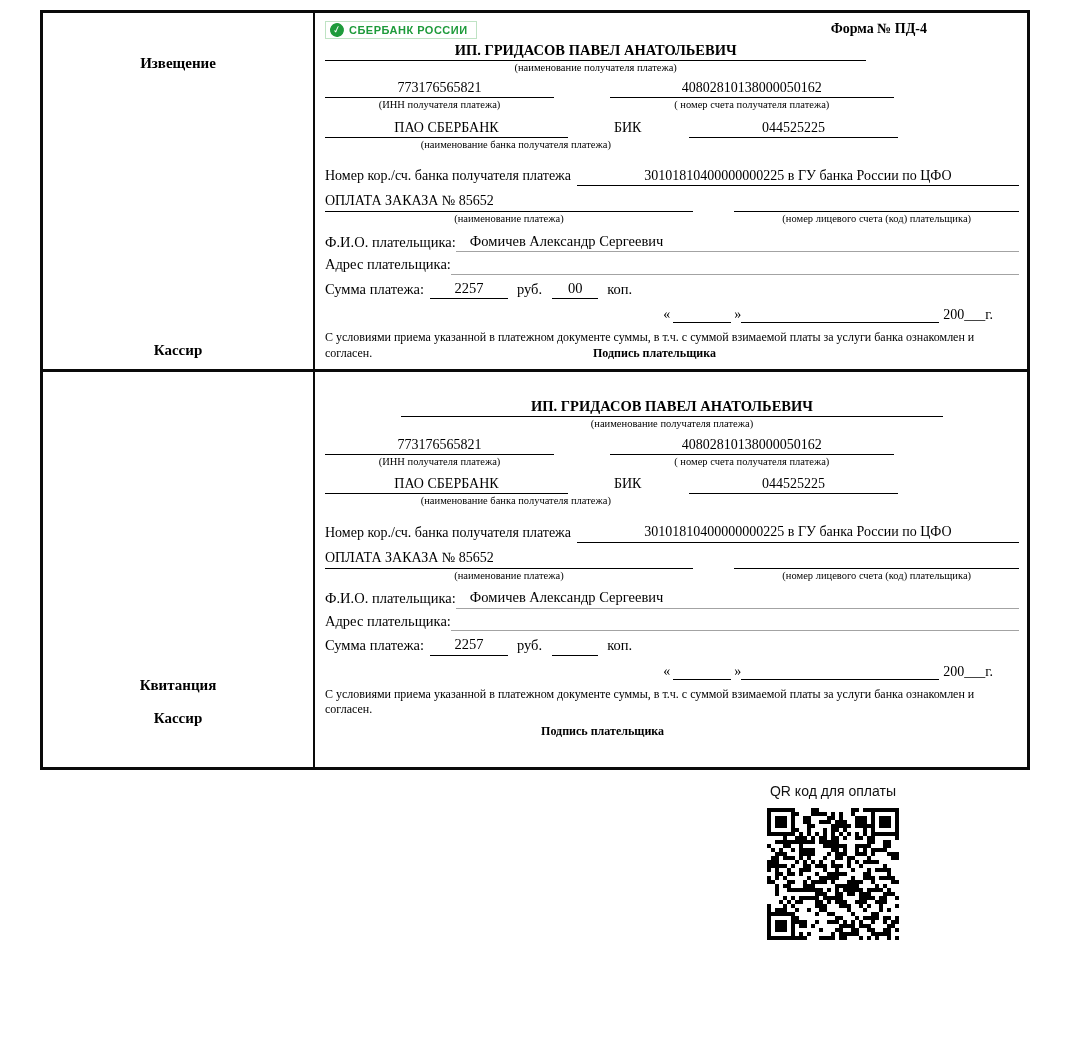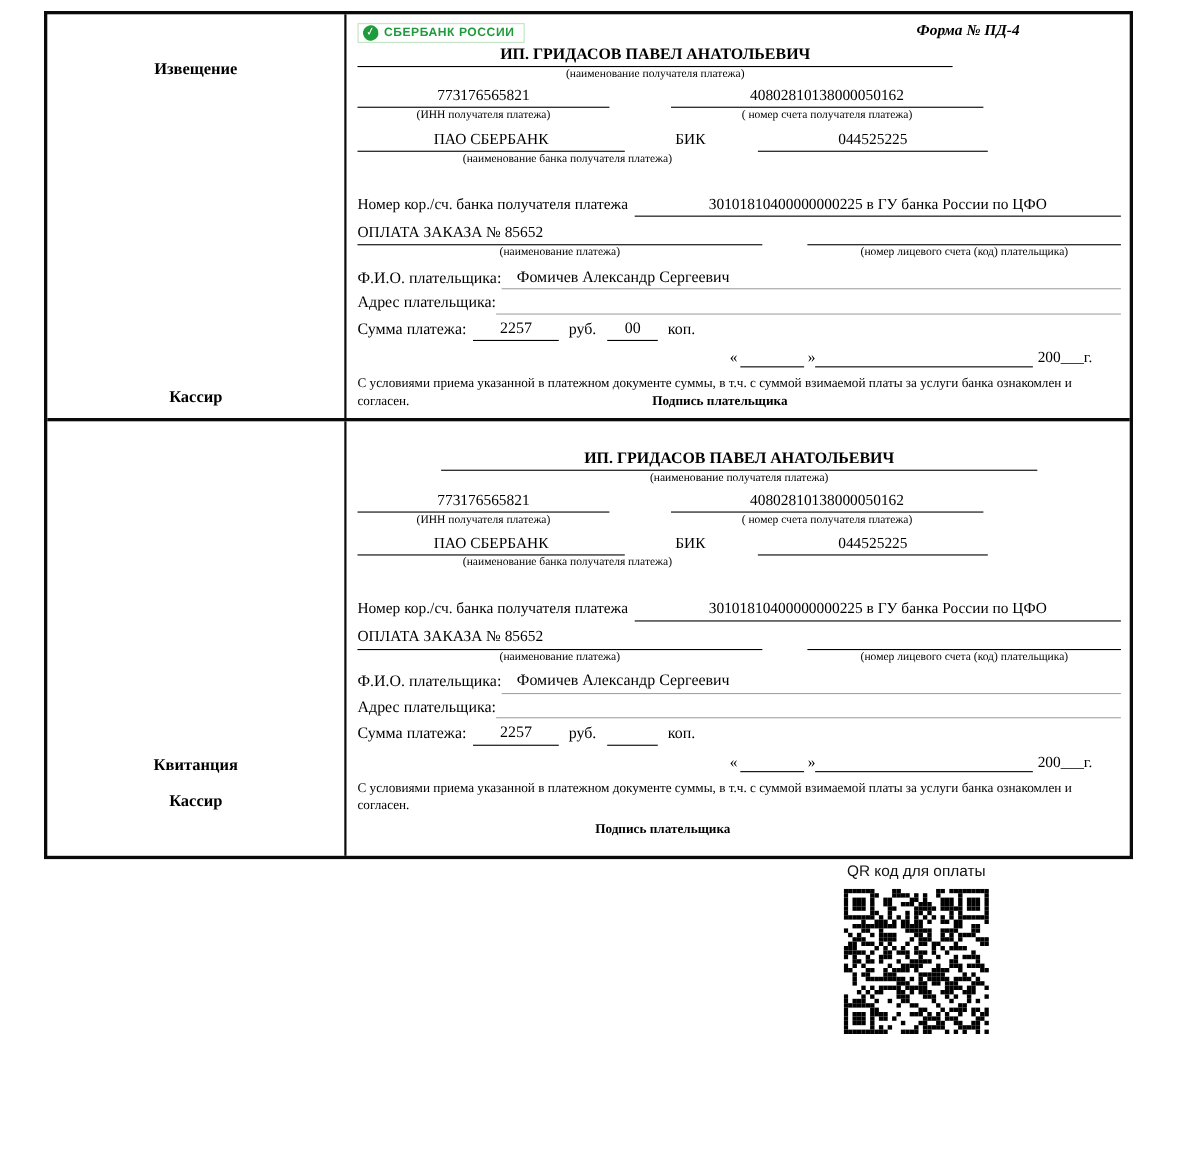--- a/index.html
+++ b/index.html
@@ -21,40 +21,40 @@
 
   .formcell { flex:1; padding:8px 8px 8px 10px; display:flex; flex-direction:column; }
   .formcell-receipt { padding-top:26px; }
 
   .head { display:flex; justify-content:space-between; align-items:flex-start; padding-right:92px; margin-bottom:1px; height:20px; }
   .sber { display:flex; align-items:center; gap:5px; border:1px solid #bfe3c4; padding:1px 8px 1px 4px; }
   .sber-icon { display:inline-block; width:14px; height:14px; border-radius:50%; background:var(--sber-green,#1e9b3b);
     color:#fff; font-size:10px; line-height:14px; text-align:center; transform:rotate(-12deg); }
   .sber-text { color:var(--sber-green,#1e9b3b); font-weight:bold; font-size:11px; letter-spacing:.5px;
     font-family:"Liberation Sans", sans-serif; }
-  .form-label { font-weight:bold; font-style:italic; font-size:14px; }
+  .form-label { font-weight:bold; font-size:14px; }
 
   .recipient { font-weight:bold; font-size:14.5px; text-align:center; border-bottom:1px solid #000; width:78%; padding-bottom:1px; }
   .recipient-centered { margin:0 auto; }
   .caption { font-size:10.5px; line-height:1.35; text-align:center; }
   .cap-recipient { width:78%; margin-bottom:4px; }
   .cap-recipient-centered { margin:0 auto 4px; }
 
   .val { border-bottom:1px solid #000; text-align:center; font-size:14px; line-height:1.3; min-height:18px; }
   .two-col { display:flex; }
   .col-l { width:33%; } .col-gap { width:8%; } .col-r { width:41%; }
   .caps { margin-bottom:4px; }
 
   .bank-row { display:flex; align-items:center; margin-top:2px; }
   .bank-name { width:35%; }
   .bik-label { margin-left:46px; font-size:14px; line-height:1.3; }
   .bik-val { margin-left:48px; width:30%; }
   .cap-bank { width:55%; margin-bottom:3px; }
 
-  .corr-row { display:flex; margin-top:23px; }
+  .corr-row { display:flex; align-items:flex-end; margin-top:12px; }
   .corr-label { font-size:14px; white-space:nowrap; line-height:1.35; }
   .corr-val { flex:1; margin-left:6px; }
 
   .pay-row { display:flex; align-items:flex-end; margin-top:5px; }
   .pay-left { width:53%; border-bottom:1px solid #000; font-size:14px; line-height:1.45; }
   .pay-gap { width:6%; }
   .pay-right { flex:1; border-bottom:1px solid #000; height:20px; }
   .pay-caps { display:flex; margin-bottom:2px; }
   .pay-cap-l { width:53%;text-align:center; }
   .pay-cap-spacer { width:6%; }

